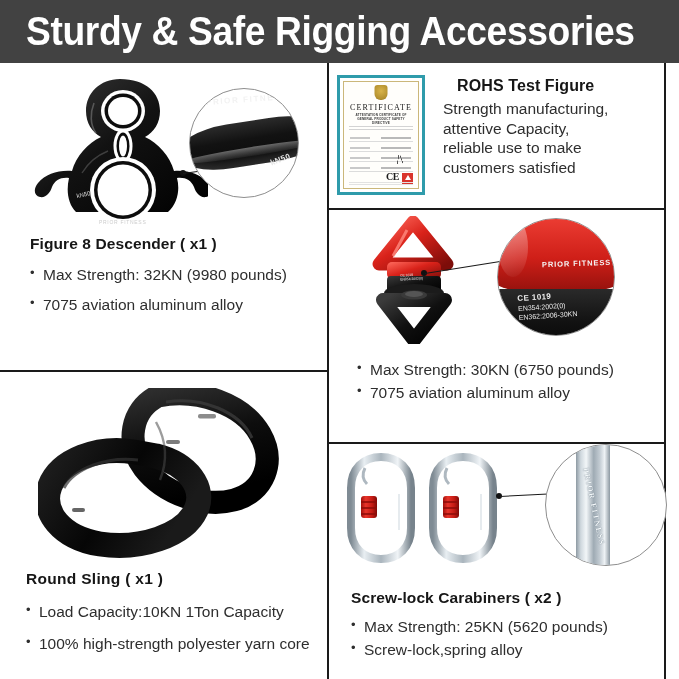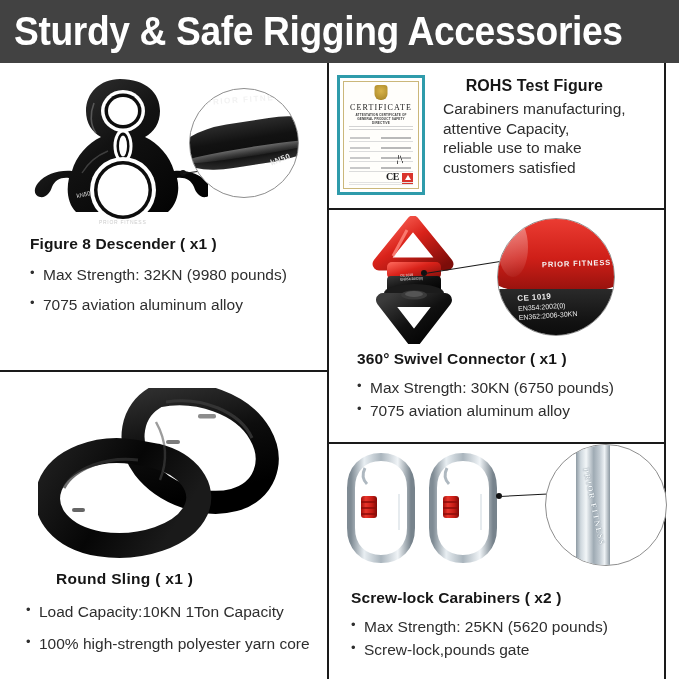--- a/index.html
+++ b/index.html
@@ -17,21 +17,21 @@
   }
 
   
   .header {
     position: absolute;
     left: 0; top: 0;
     width: 679px; height: 63px;
     background: #424242;
     display: flex;
     align-items: center;
-    padding-left: 14px;
+    padding-left: 26px;
   }
   .header-title {
     color: #ffffff;
     font-family: "Liberation Sans Narrow", "Liberation Sans", sans-serif;
     font-size: 40px;
     font-weight: bold;
     letter-spacing: -0.4px;
     transform: scaleX(0.93);
     transform-origin: left center;
     white-space: nowrap;
@@ -95,21 +95,21 @@
     color: #2e2e2e;
   }
 
   .fig8-text  { position: absolute; left: 30px; top: 172px; width: 295px; }
   .fig8-text .bullets { margin-top: 12px; }
   .fig8-text .bullets li { margin-bottom: 11px; }
 
   .sling-text { position: absolute; left: 26px; top: 198px; width: 302px; }
   .sling-text .bullets { margin-top: 14px; }
   .sling-text .bullets li { margin-bottom: 13px; }
-  .sling-text .prod-title { letter-spacing: 0.3px; margin-left: 30px; }
+  .sling-text .prod-title { letter-spacing: 0.3px; }
 
   .swivel-text { position: absolute; left: 28px; top: 140px; width: 315px; }
   .swivel-text .bullets { margin-top: 10px; }
   .swivel-text .bullets li { margin-bottom: 4px; }
 
   .cara-text { position: absolute; left: 22px; top: 145px; width: 325px; }
   .cara-text .bullets { margin-top: 10px; }
   .cara-text .bullets li { margin-bottom: 4px; }
 
   
@@ -472,21 +472,21 @@
               <div class="cert-row" style="top:82px;"></div>
               <div class="cert-sign"></div>
               <div class="cert-ce">CE</div>
               <div class="cert-logo"></div>
               <div class="cert-footer"></div>
             </div>
           </div>
 
           <div class="rohs-copy">
             <div class="rohs-heading">ROHS Test Figure</div>
-            <div class="rohs-line">Carabiners manufacturing,</div>
+            <div class="rohs-line">Strength manufacturing,</div>
             <div class="rohs-line">attentive Capacity,</div>
             <div class="rohs-line">reliable use to make</div>
             <div class="rohs-line">customers satisfied</div>
           </div>
         </div>
       </div>
 
       <div class="panel p-swivel">
 
         <div class="shot swivel">
@@ -526,21 +526,20 @@
           <div class="sw-body"></div>
           <div class="sw-brand">PRIOR FITNESS</div>
           <div class="sw-codes">
             <div class="c1">CE 1019</div>
             <div>EN354:2002(0)</div>
             <div>EN362:2006-30KN</div>
           </div>
         </div>
 
         <div class="swivel-text">
-          <div class="prod-title">360° Swivel Connector  ( x1 )</div>
           <ul class="bullets">
             <li>Max Strength: 30KN (6750 pounds)</li>
             <li>7075 aviation aluminum alloy</li>
           </ul>
         </div>
       </div>
 
       <div class="panel p-cara">
 
         <div class="shot cara-a">
@@ -591,19 +590,19 @@
 
         <div class="mag mag-cara">
           <div class="bar-zoom"></div>
           <div class="bar-engrave">PRIOR FITNESS</div>
         </div>
 
         <div class="cara-text">
           <div class="prod-title">Screw-lock Carabiners ( x2 )</div>
           <ul class="bullets">
             <li>Max Strength: 25KN (5620 pounds)</li>
-            <li>Screw-lock,pounds gate</li>
+            <li>Screw-lock,spring alloy</li>
           </ul>
         </div>
       </div>
     </div>
   </div>
 </div>
 
 </body></html>

